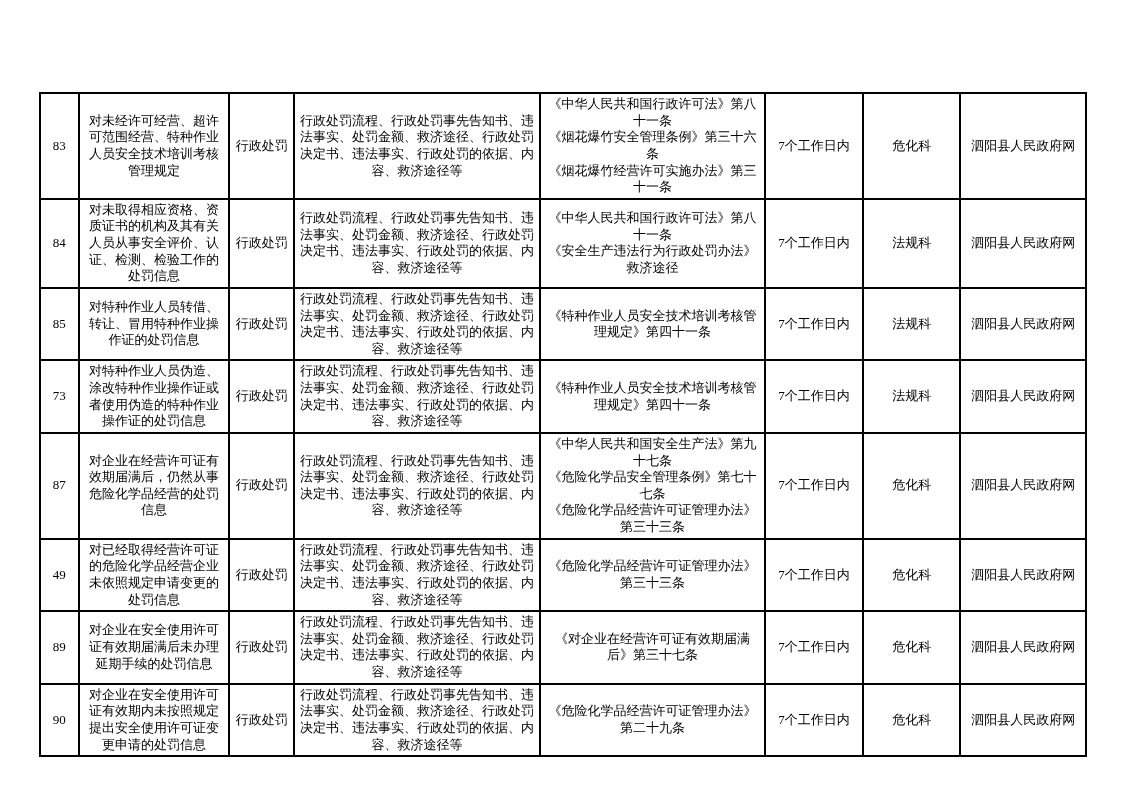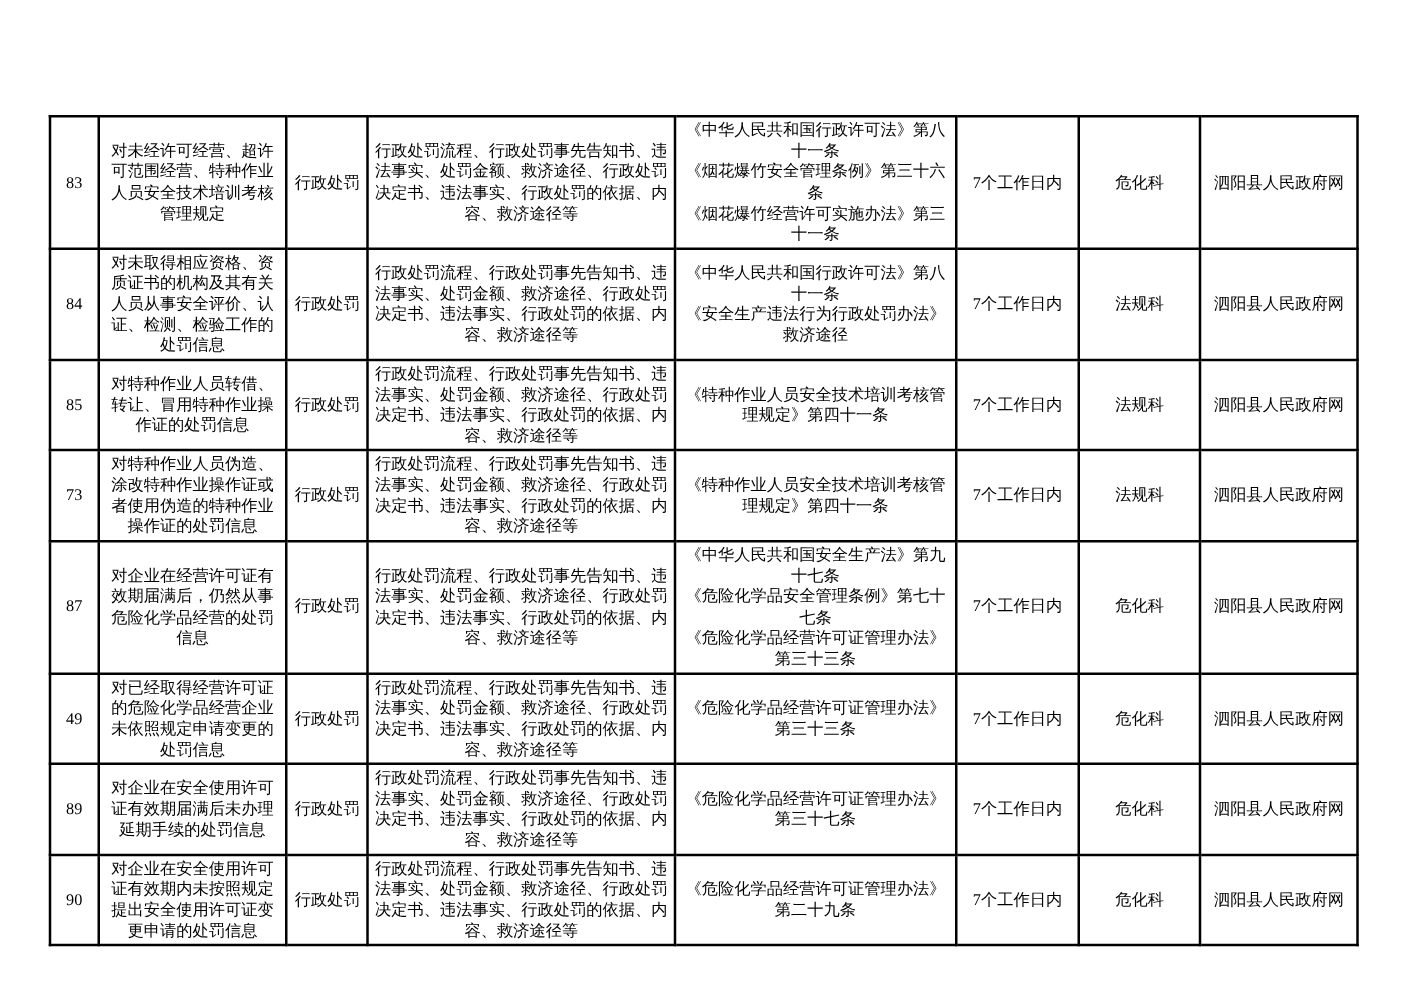--- a/index.html
+++ b/index.html
@@ -146,21 +146,21 @@
     <td>7个工作日内</td>
     <td>危化科</td>
     <td>泗阳县人民政府网</td>
   </tr>
         <tr>
     <td>89</td>
     <td>对企业在安全使用许可证有效期届满后未办理延期手续的处罚信息</td>
     <td>行政处罚</td>
     <td>行政处罚流程、行政处罚事先告知书、违法事实、处罚金额、救济途径、行政处罚决定书、违法事实、行政处罚的依据、内容、救济途径等</td>
     <td>
-            <div class="basis-line">《危险化学品经营许可证管理办法》第三十七条</div>
+            <div class="basis-line">《对企业在经营许可证有效期届满后》第三十七条</div>
           </td>
     <td>7个工作日内</td>
     <td>危化科</td>
     <td>泗阳县人民政府网</td>
   </tr>
         <tr>
     <td>90</td>
     <td>对企业在安全使用许可证有效期内未按照规定提出安全使用许可证变更申请的处罚信息</td>
     <td>行政处罚</td>
     <td>行政处罚流程、行政处罚事先告知书、违法事实、处罚金额、救济途径、行政处罚决定书、违法事实、行政处罚的依据、内容、救济途径等</td>

